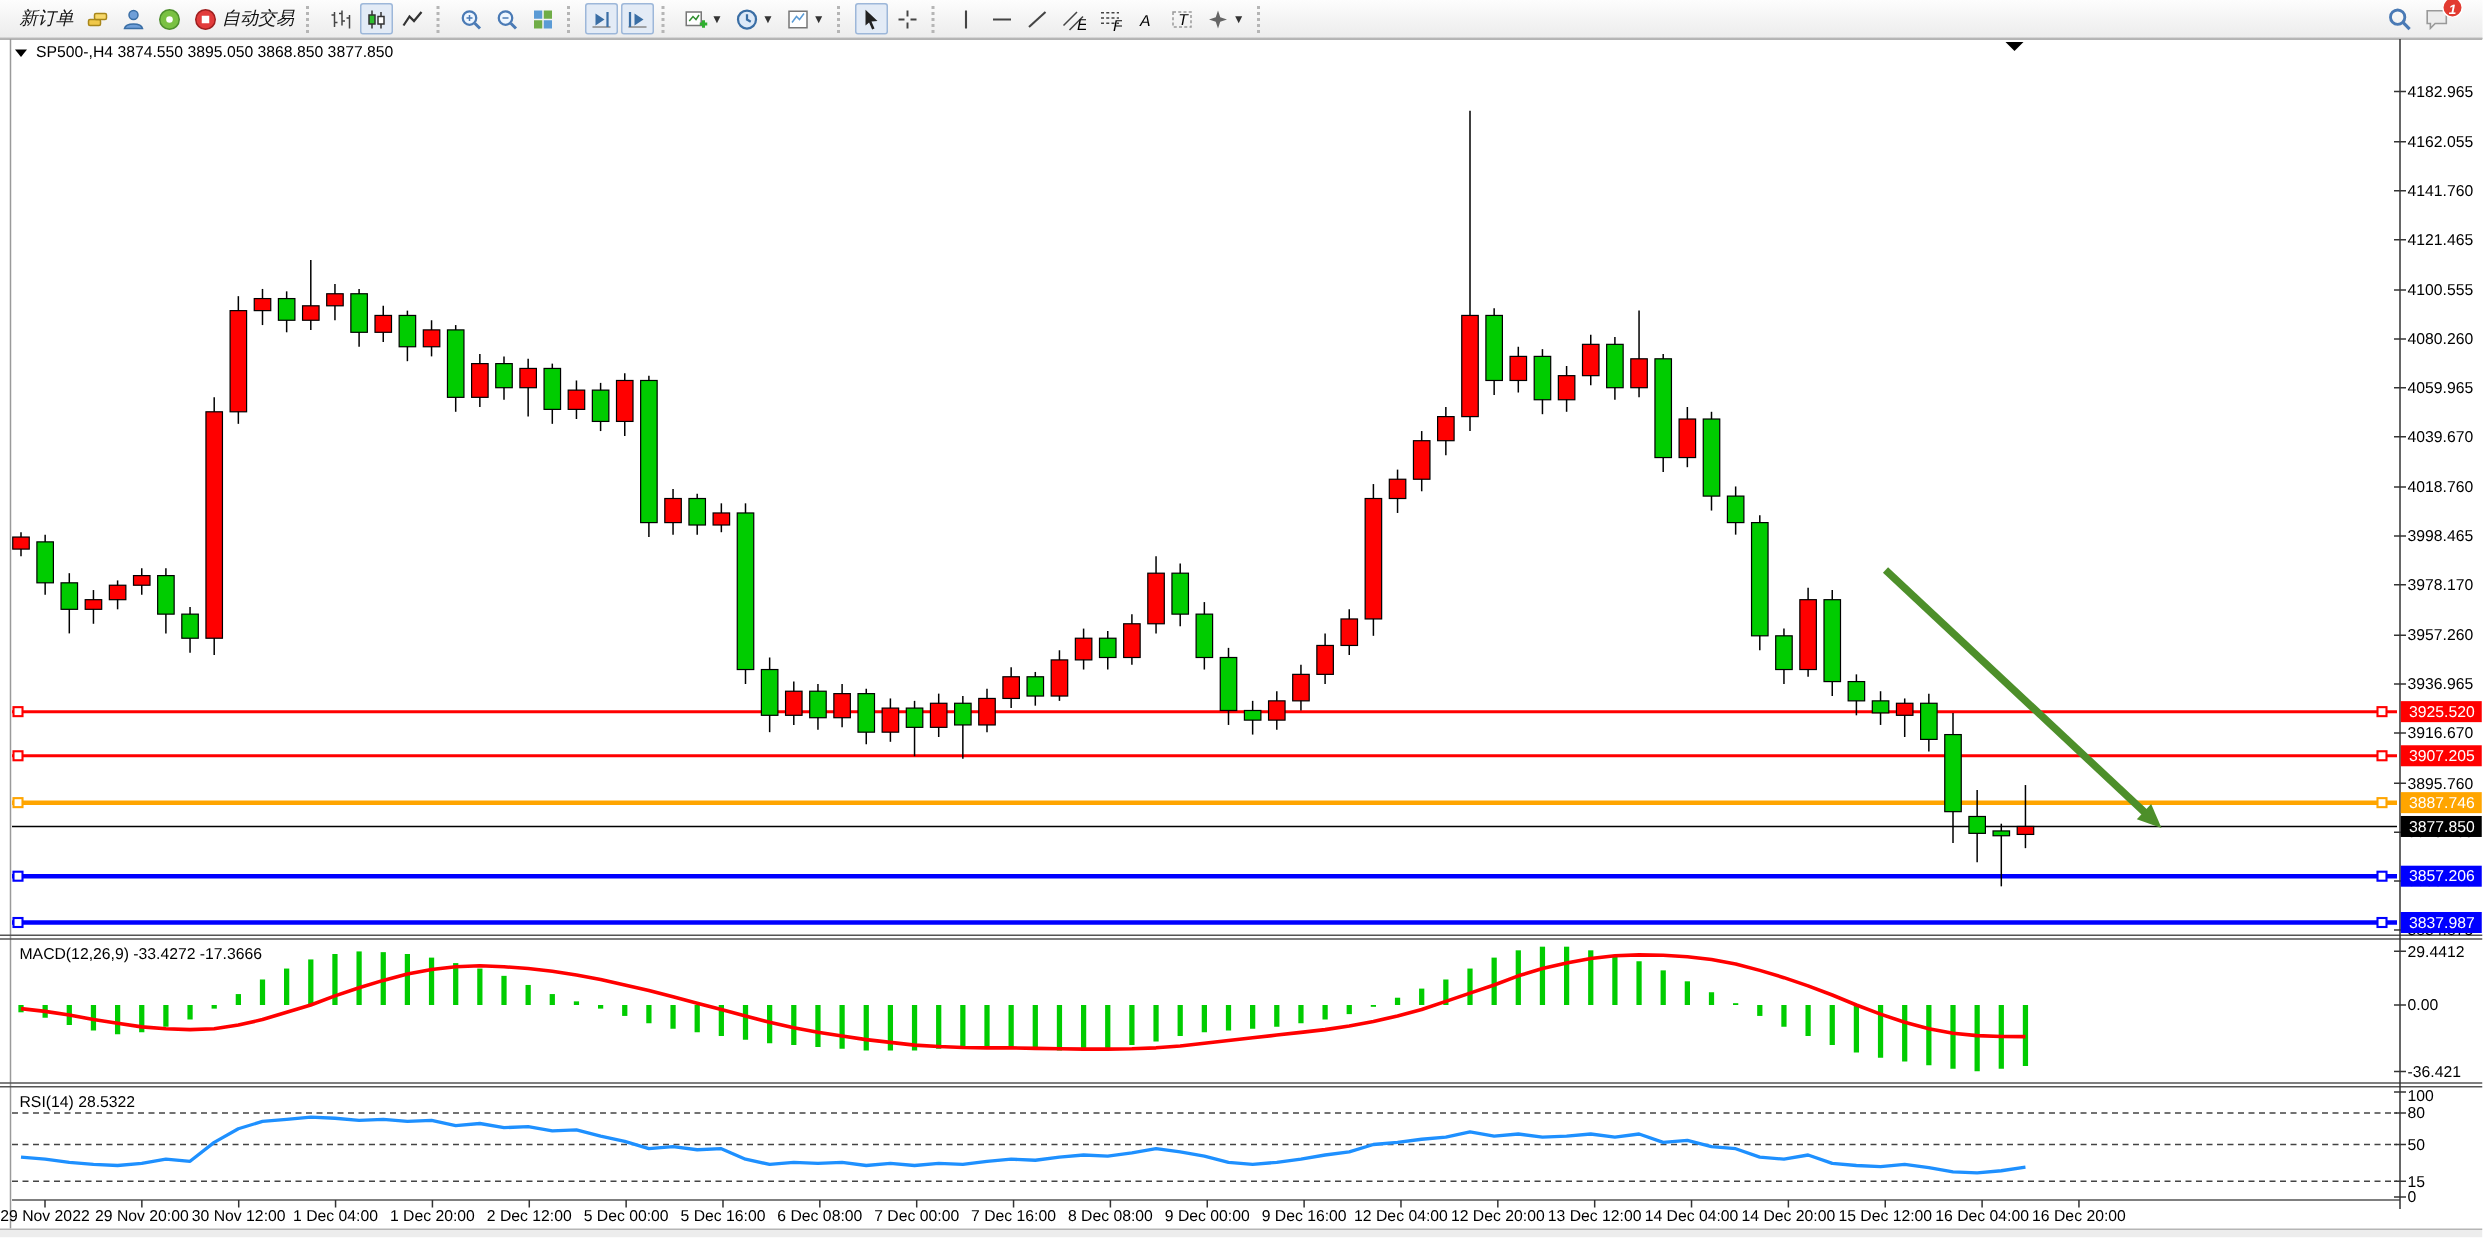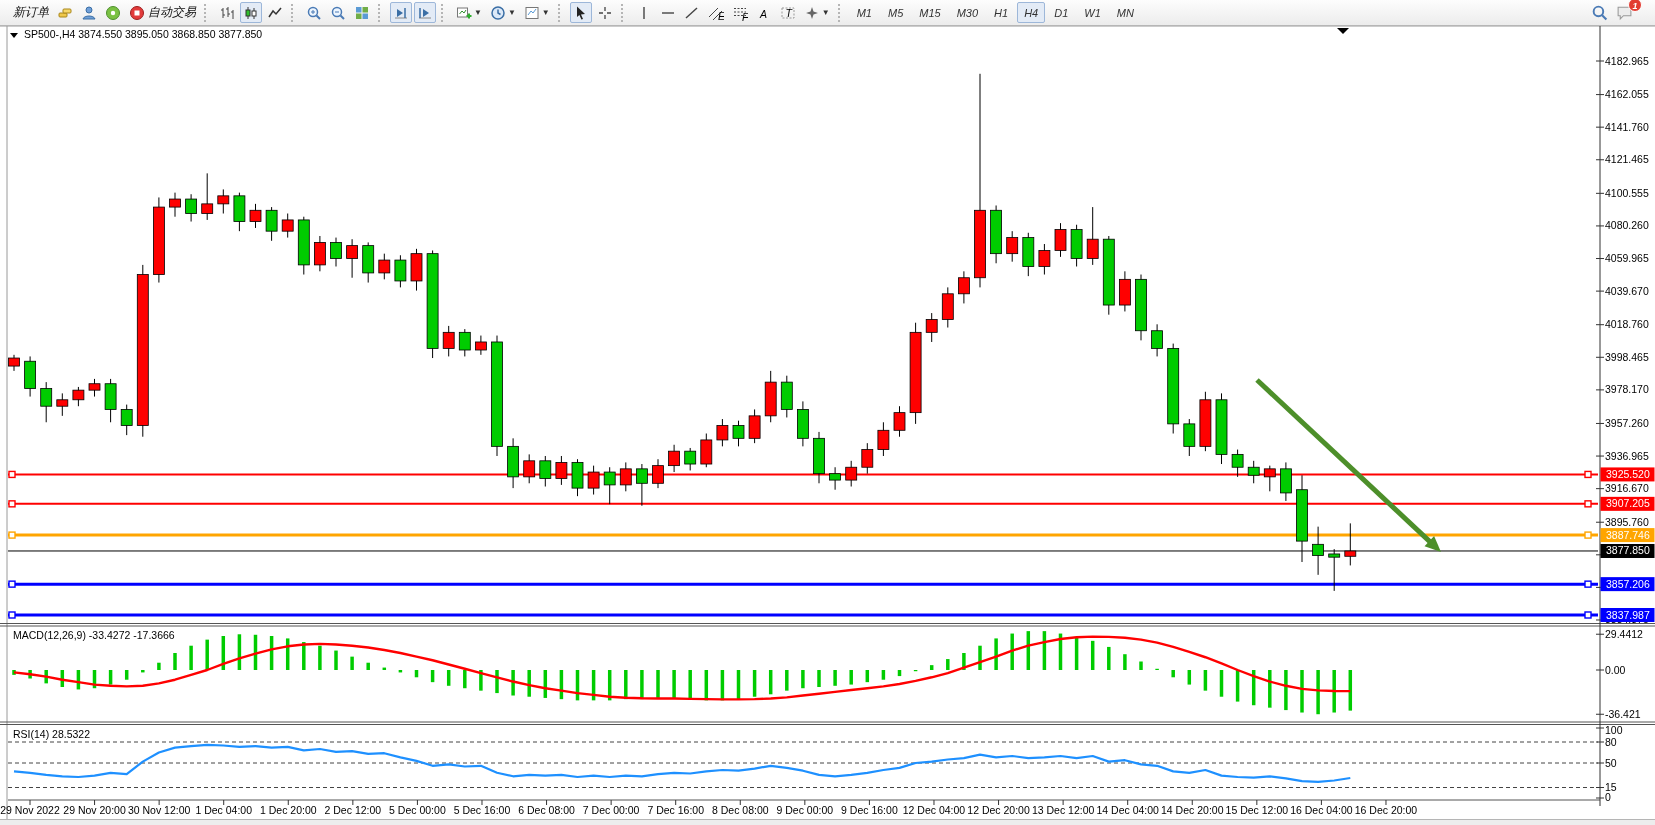--- a/index.html
+++ b/index.html
@@ -252,31 +252,20 @@
     <span>
         <svg width="16" height="16" viewBox="0 0 16 16">
           <path d="M8 2l1.5 4.5L14 8l-4.5 1.5L8 14l-1.5-4.5L2 8l4.5-1.5z" fill="#666"></path>
         </svg>
       </span>
     <span class="caret">▼</span>
   </div>
 
   <div class="grip"></div>
 
-  <div id="timeframes" style="display:flex;">
-      <span class="tb-btn tf-btn">M1</span>
-      <span class="tb-btn tf-btn">M5</span>
-      <span class="tb-btn tf-btn">M15</span>
-      <span class="tb-btn tf-btn">M30</span>
-      <span class="tb-btn tf-btn">H1</span>
-      <span class="tb-btn tf-btn pressed">H4</span>
-      <span class="tb-btn tf-btn">D1</span>
-      <span class="tb-btn tf-btn">W1</span>
-      <span class="tb-btn tf-btn">MN</span>
-    </div>
 
   <div class="toolbar-right">
     <div class="tb-btn">
       <span>
           <svg width="17" height="17" viewBox="0 0 16 16">
             <circle cx="7" cy="7" r="4.5" fill="none" stroke="#4a7ab5" stroke-width="1.8"></circle>
             <path d="M10.5 10.5L14.5 14.5" stroke="#4a7ab5" stroke-width="2"></path>
           </svg>
         </span>
     </div>

